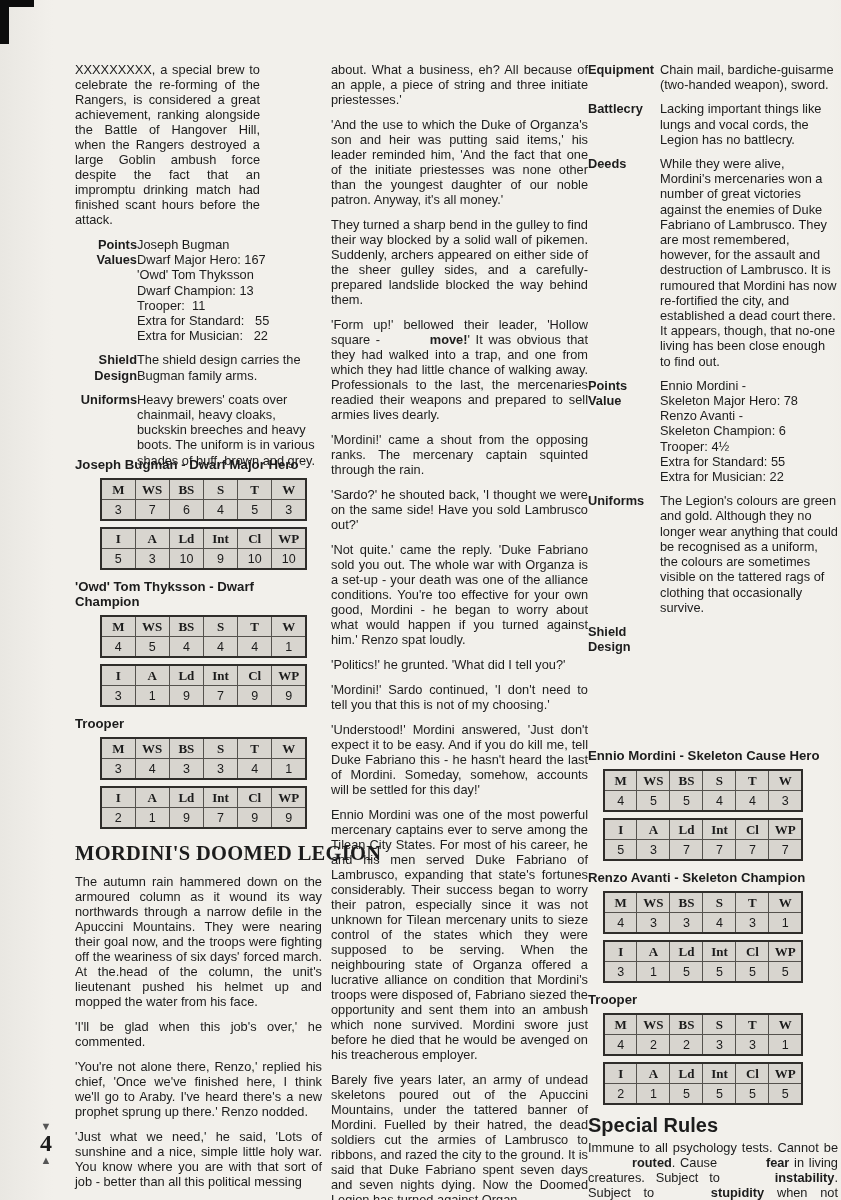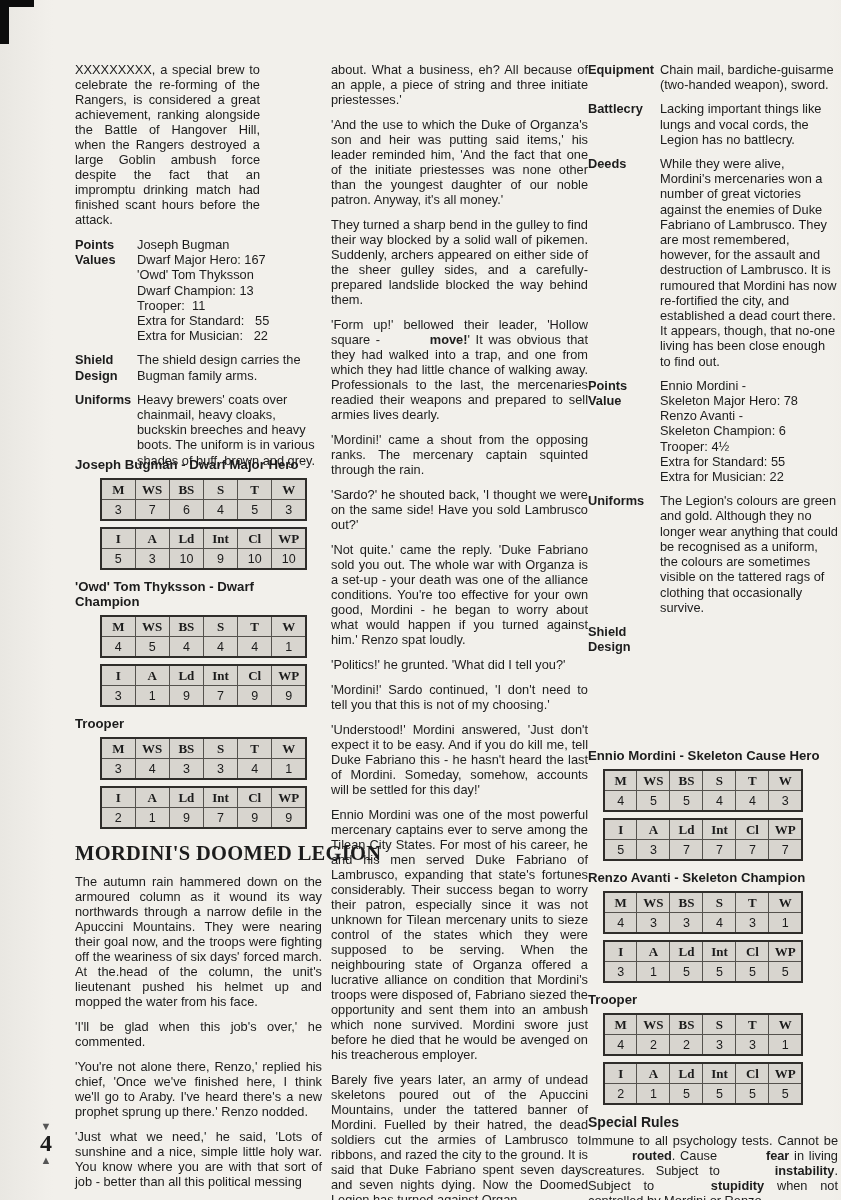--- a/index.html
+++ b/index.html
@@ -21,37 +21,37 @@
   .col1{left:75px;top:0;width:247px;}
   .col2{left:331px;top:62px;width:257px;}
   .col3{left:588px;top:0;width:250px;}
 
   p.body{font-size:12.8px;line-height:15px;text-align:justify;margin:0 0 10px 0;}
   .ragged{text-align:left;}
   .intro{margin-left:62px;width:185px;font-size:12.8px;line-height:15.2px;margin-bottom:9px;}
 
   .entry{display:flex;margin-bottom:9px;font-size:12.8px;line-height:15.2px;}
   .entry .lbl{flex:none;font-weight:bold;}
-  .col1 .entry .lbl{width:62px;}
+  .col1 .entry .lbl{width:62px;text-align:right;}
   .col3 .entry .lbl{width:72px;}
   .entry .val{flex:1;white-space:pre-wrap;}
 
   .statblock{margin-bottom:9px;}
   .statblock .sbtitle{font-weight:bold;font-size:13.2px;margin:0 0 6px 0;}
   table.stat{border-collapse:collapse;border:2px solid #2f2d2a;background:#d8d5cf;margin-bottom:6px;}
   .col1 table.stat{width:207px;margin-left:25px;}
   .col3 table.stat{width:200px;margin-left:15px;}
   table.stat td{border:1px solid #55524e;width:16.66%;height:19px;text-align:center;
     font-size:12.5px;padding:0;}
   table.stat td.hdr{font-family:"Liberation Serif", serif;font-weight:bold;font-size:13px;}
 
   .section-heading{font-family:"Liberation Serif", serif;font-weight:bold;font-size:20.5px;
     letter-spacing:0.3px;margin:0 0 9px 0;white-space:nowrap;}
 
-  .sr-heading{font-weight:bold;font-size:14px;margin:6px 0 3px 0;}
+  .sr-heading{font-weight:bold;font-size:20px;margin:6px 0 3px 0;}
   .b{font-weight:bold;margin-left:44px;}
 
   .pagefoot{position:absolute;left:33px;top:1121px;width:26px;text-align:center;}
   .tri{font-size:11px;line-height:10px;color:#555;}
   .pagenum{font-family:"Liberation Serif", serif;font-size:24px;line-height:24px;font-weight:bold;}
 </style>
 </head>
 <body>
 
 <div class="page">

